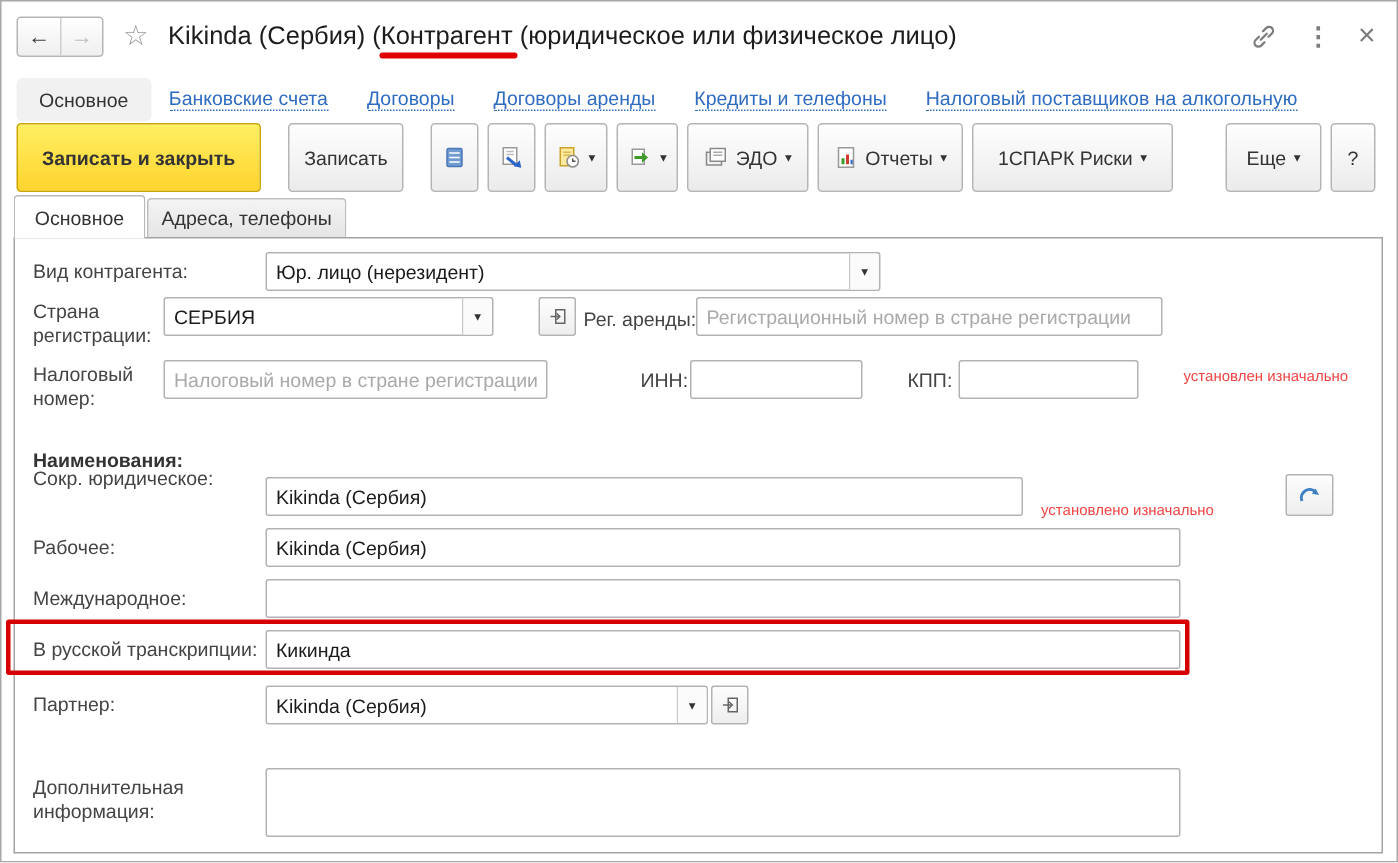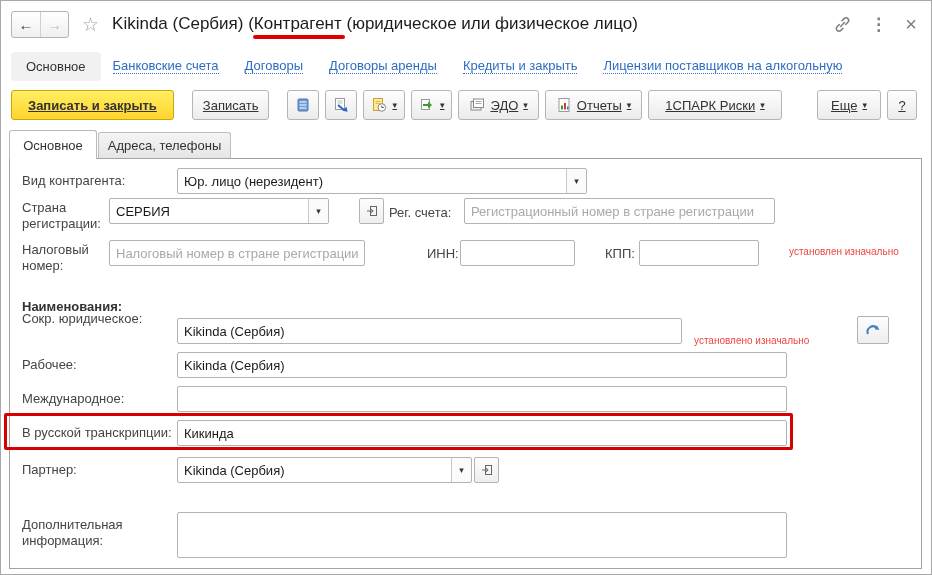--- a/index.html
+++ b/index.html
@@ -26,21 +26,21 @@
   .close { font-size: 20px; }
 
   
   .navrow { height: 38px; display: flex; align-items: center; padding: 0 10px; }
   .chip { background: #f1f1f1; border-radius: 4px; padding: 7px 15px; font-size: 13px; color: #333; margin-right: 12px; }
   .navlinks { display: flex; gap: 26px; }
   .navlink { font-size: 13px; color: #2f6cc0; text-decoration: none; border-bottom: 1px dotted #2f6cc0; cursor: pointer; white-space: nowrap; }
 
   
   .toolbar { height: 40px; display: flex; align-items: center; padding: 0 14px 0 10px; gap: 6px; }
-  .tbtn { height: 30px; border: 1px solid #b5b5b5; border-radius: 3px; background: linear-gradient(#fefefe,#ebebeb); font-size: 13px; color: #333; display: inline-flex; align-items: center; justify-content: center; gap: 5px; padding: 0 10px; cursor: pointer; white-space: nowrap; font-family: inherit; text-decoration: underline; }
+  .tbtn { height: 46px; border: 1px solid #b5b5b5; border-radius: 3px; background: linear-gradient(#fefefe,#ebebeb); font-size: 13px; color: #333; display: inline-flex; align-items: center; justify-content: center; gap: 5px; padding: 0 10px; cursor: pointer; white-space: nowrap; font-family: inherit; }
   .tbtn.yellow { background: linear-gradient(#ffef63,#ffd42e); border-color: #cda500; font-weight: bold; padding: 0 16px; }
   .tbtn.iconic { width: 32px; padding: 0; }
   .caret { font-size: 9px; color: #333; line-height: 1; }
   .tspacer { flex: 1; }
   .gap12 { width: 6px; }
 
   
   .tab1 { position: absolute; left: 8px; top: 129px; width: 88px; height: 29px; background: #fff; border: 1px solid #b9b9b9; border-bottom: none; border-radius: 3px 3px 0 0; z-index: 3; display: flex; align-items: center; justify-content: center; font-size: 13px; color: #333; cursor: default; }
   .tab2 { position: absolute; left: 97px; top: 131px; width: 133px; height: 26px; background: linear-gradient(#f4f4f4,#e5e5e5); border: 1px solid #bdbdbd; border-bottom: none; border-radius: 3px 3px 0 0; z-index: 1; display: flex; align-items: center; justify-content: center; font-size: 13px; color: #333; cursor: pointer; }
 
@@ -93,22 +93,22 @@
         </span>
     </div>
   </div>
 
   <div class="navrow">
     <div class="chip">Основное</div>
     <div class="navlinks">
       <a class="navlink">Банковские счета</a>
       <a class="navlink">Договоры</a>
       <a class="navlink">Договоры аренды</a>
-      <a class="navlink">Кредиты и закрыть</a>
-      <a class="navlink">Лицензии поставщиков на алкогольную</a>
+      <a class="navlink">Кредиты и телефоны</a>
+      <a class="navlink">Налоговый поставщиков на алкогольную</a>
     </div>
   </div>
 
   <div class="toolbar">
     <button class="tbtn yellow">Записать и закрыть</button>
     <div class="gap12"></div>
     <button class="tbtn">Записать</button>
     <div class="gap12"></div>
     <button class="tbtn iconic">
       <svg width="16" height="16" viewBox="0 0 16 16">
@@ -199,21 +199,21 @@
           <span class="caret">▾</span>
         </span>
     </div>
     <div class="sqbtn" style="left:349px;top:39px;">
       <svg width="12" height="12" viewBox="0 0 12 12" fill="none" stroke="#666">
           <rect x="4.5" y="1.5" width="6" height="9"></rect>
           <path d="M1 6 h6"></path>
           <path d="M5 3.8 L7.2 6 L5 8.2"></path>
         </svg>
     </div>
-    <div class="lbl" style="left:379px;top:46px;">Рег. счета:</div>
+    <div class="lbl" style="left:379px;top:46px;">Рег. аренды:</div>
     <input class="inp" style="left: 454px; top: 39px; width: 311px;" placeholder="Регистрационный номер в стране регистрации">
 
     <div class="lbl wrap" style="left:12px;top:83px;width:86px;">Налоговый номер:</div>
     <input class="inp" style="left: 99px; top: 81px; width: 256px;" placeholder="Налоговый номер в стране регистрации">
     <div class="lbl" style="left:417px;top:87px;">ИНН:</div>
     <input class="inp" style="left: 450px; top: 81px; width: 115px;">
     <div class="lbl" style="left:595px;top:87px;">КПП:</div>
     <input class="inp" style="left: 629px; top: 81px; width: 120px;">
     <a class="link" style="left:779px;top:87px;">установлен изначально</a>
 

